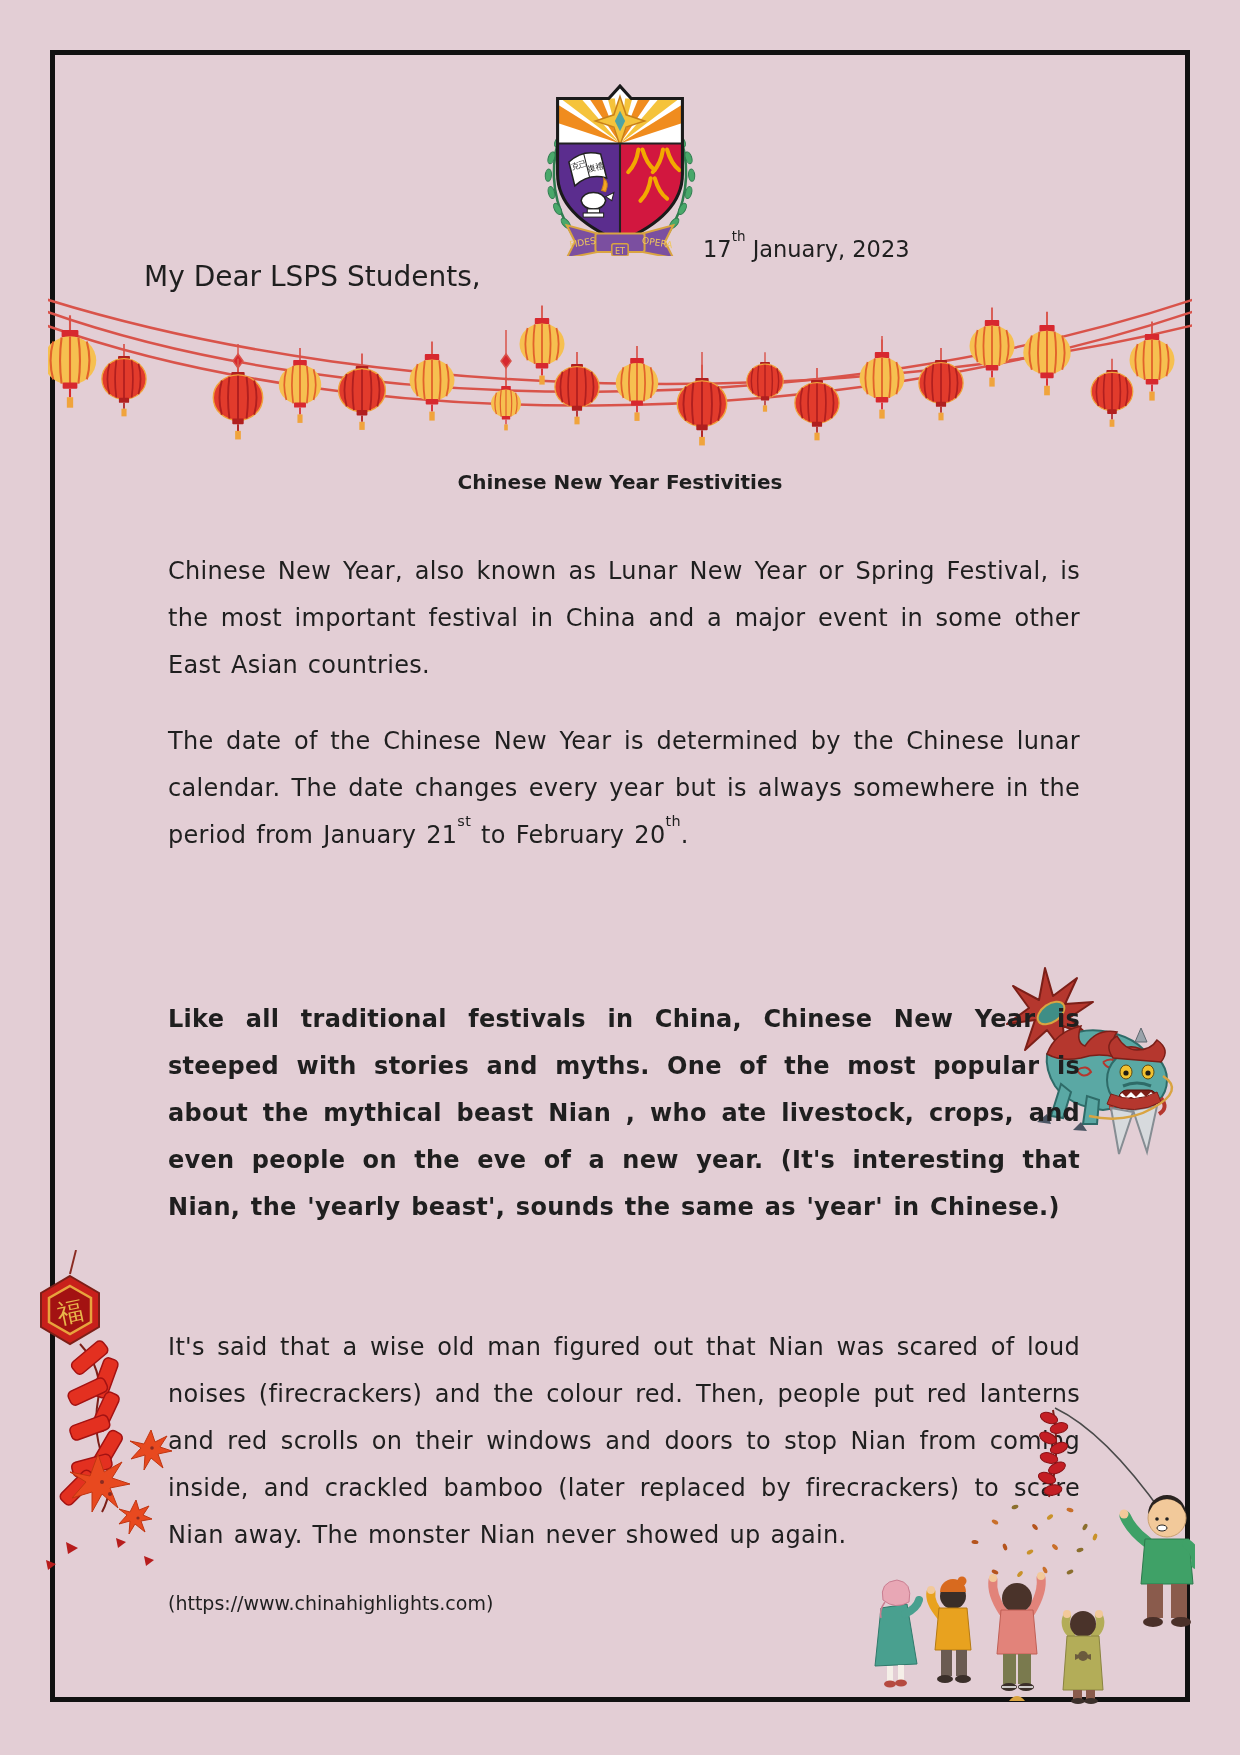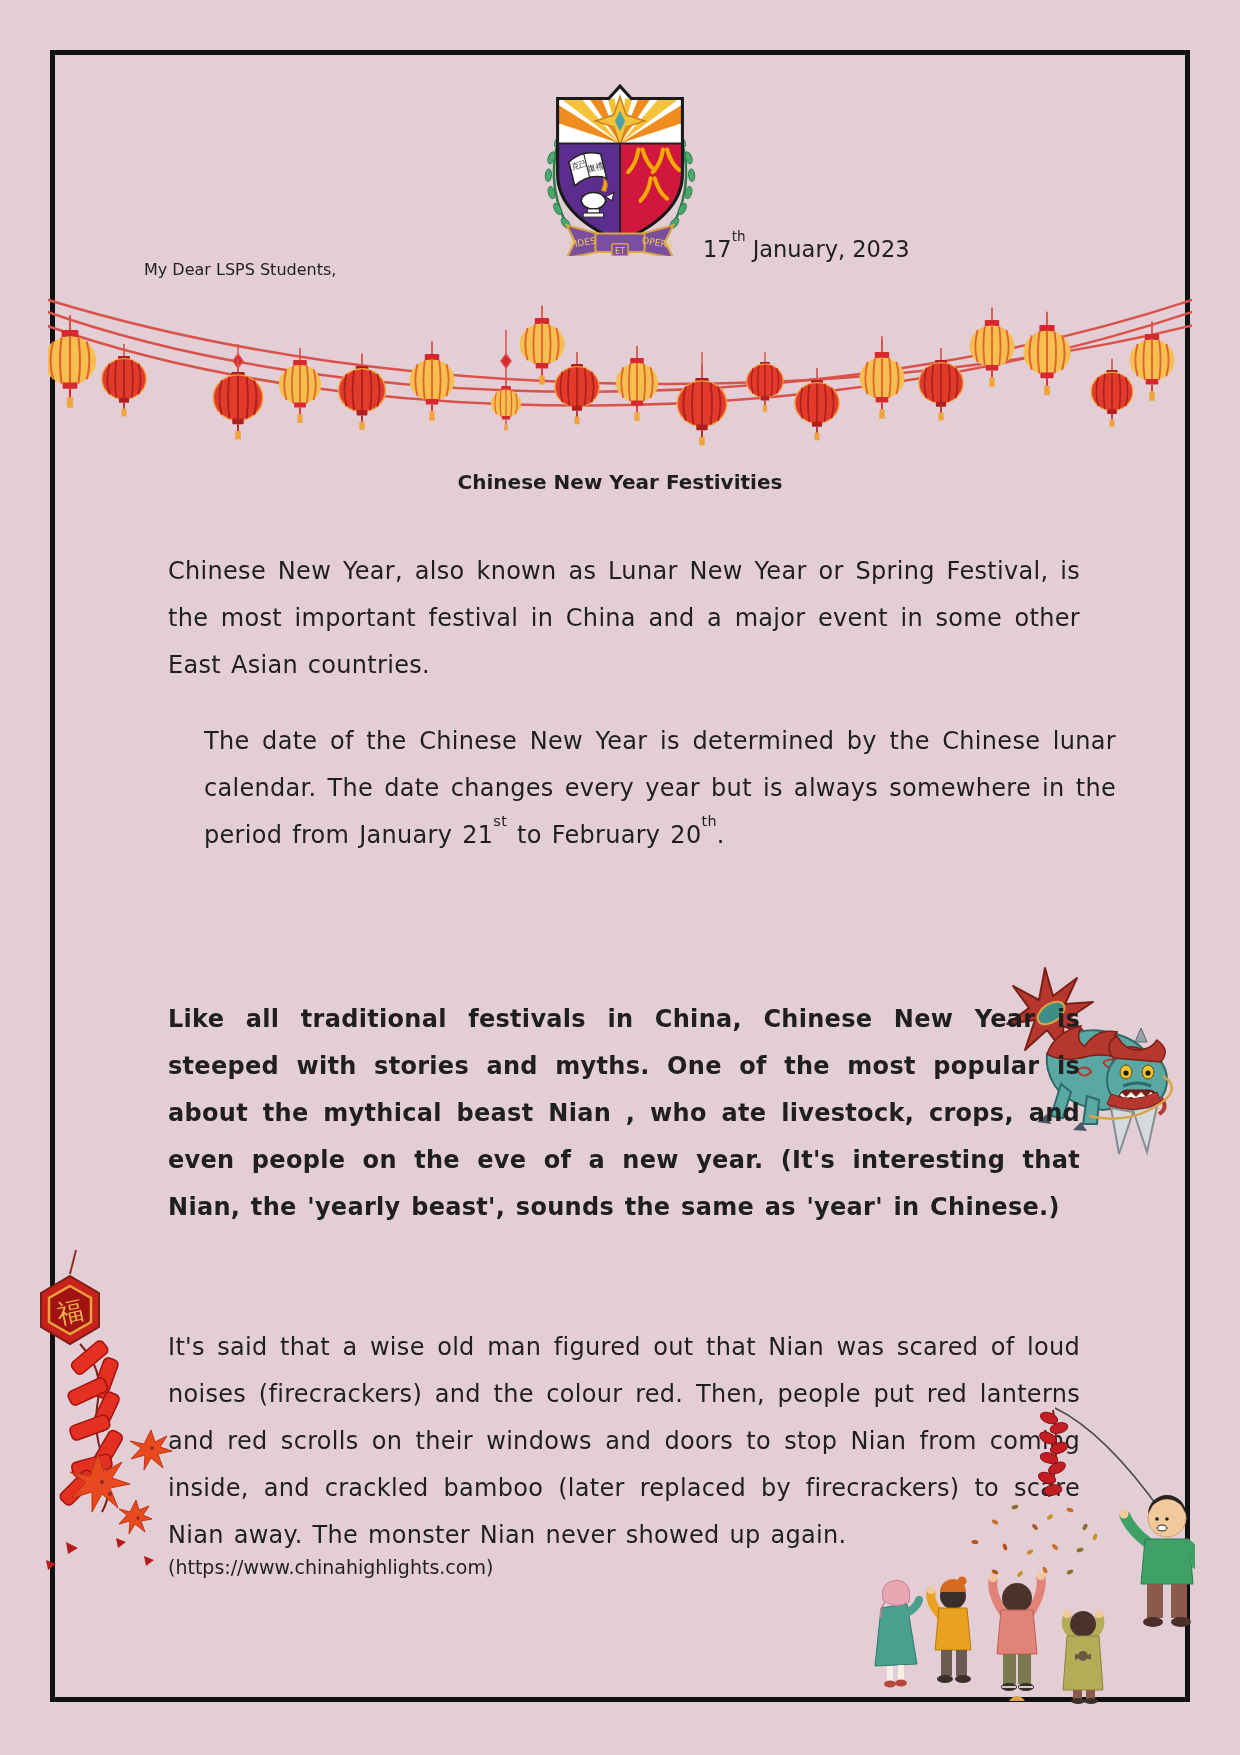--- a/index.html
+++ b/index.html
@@ -4,28 +4,28 @@
 <style>
   html,body{margin:0;padding:0;background:#e3ced5;}
   .page{position:relative;width:1240px;height:1755px;overflow:hidden;
         background:var(--c-background,#e3ced5);color:var(--c-text,#1f1f1f);
         font-family:"DejaVu Sans",sans-serif;}
   .frame{position:absolute;left:50px;top:50px;width:1140px;height:1652px;
          border:5px solid var(--c-border,#111);box-sizing:border-box;z-index:1;}
   .crest{position:absolute;left:538px;top:80px;width:164px;height:176px;z-index:2;}
   .date{position:absolute;left:703px;top:236px;font-size:22.5px;z-index:3;white-space:nowrap;text-align:right;}
   .date sup,.para sup{font-size:0.6em;position:relative;top:-0.55em;line-height:0;}
-  .greeting{position:absolute;left:144px;top:260px;font-size:16px;z-index:3;}
+  .greeting{position:absolute;left:144px;top:260px;font-size:28px;z-index:3;}
   .lanterns{position:absolute;left:48px;top:294px;width:1144px;height:152px;z-index:2;}
   .title{position:absolute;left:0;top:470px;width:100%;text-align:center;
          font-size:20px;font-weight:bold;z-index:3;}
   .para{position:absolute;left:168px;width:912px;margin:0;font-size:24px;
         line-height:47px;text-align:justify;letter-spacing:0.3px;word-spacing:2px;z-index:3;}
-  .p1{top:548px;} .p2{top:718px;margin-left:36px;} .p3{top:888px;} .p4{top:996px;font-weight:bold;} .p5{top:1324px;}
-  .source{position:absolute;left:168px;top:1556px;font-size:19px;z-index:3;}
+  .p1{top:548px;} .p2{top:718px;} .p3{top:888px;} .p4{top:996px;font-weight:bold;} .p5{top:1324px;}
+  .source{position:absolute;left:168px;top:1592px;font-size:19px;z-index:3;}
   .beast{position:absolute;left:985px;top:958px;width:205px;height:205px;z-index:2;}
   .firecrackers{position:absolute;left:18px;top:1250px;width:155px;height:322px;z-index:4;}
   .children{position:absolute;left:845px;top:1402px;width:350px;height:303px;z-index:4;}
 </style>
 </head>
 <body>
 
 <div class="page">
 
   <div class="frame"></div>

